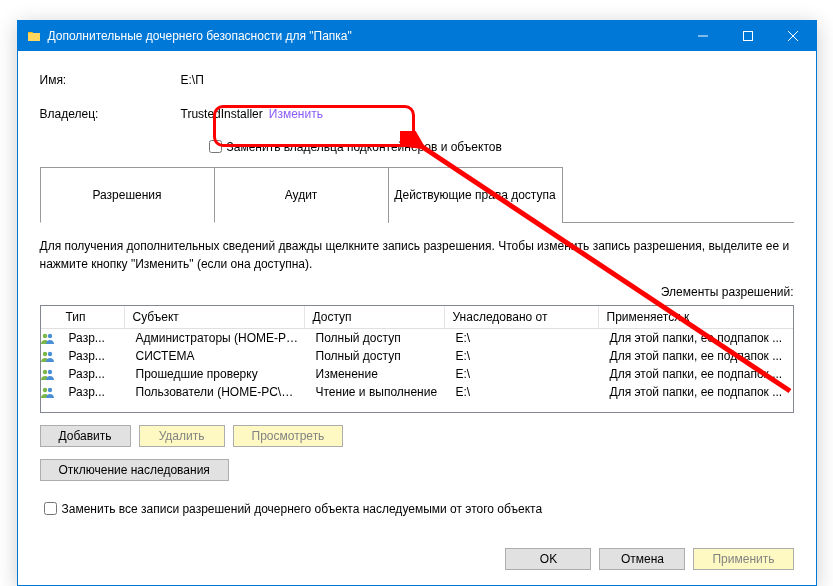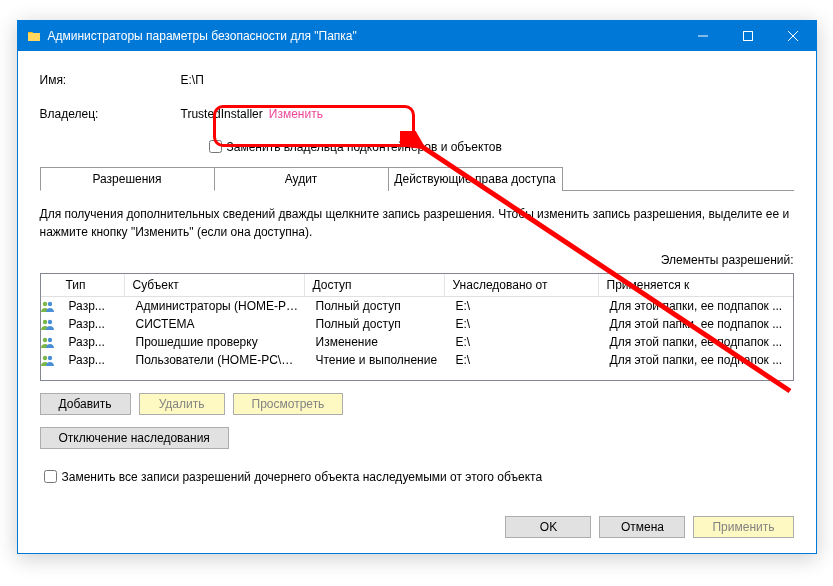--- a/index.html
+++ b/index.html
@@ -7,25 +7,25 @@
     .window { width: 800px; margin: 20px auto 0; border: 1px solid #0078d7; background: #fff; box-shadow: 0 4px 20px rgba(0,0,0,0.2); }
     .titlebar { background: #0078d7; color: #fff; height: 30px; display: flex; align-items: center; padding: 0 0 0 8px; }
     .titlebar-icon { width: 16px; height: 16px; margin-right: 6px; display: flex; align-items: center; justify-content: center; }
     .titlebar-text { flex: 1; font-size: 12px; }
     .titlebar-btns { display: flex; }
     .titlebar-btn { width: 45px; height: 30px; display: flex; align-items: center; justify-content: center; color: #fff; cursor: pointer; }
     .content { padding: 18px 22px 15px; }
     .field-row { display: flex; align-items: center; margin-bottom: 12px; min-height: 22px; }
     .field-label { width: 141px; }
     .field-value { display: flex; align-items: center; gap: 6px; }
-    .link { color: #ec4899; cursor: pointer; }
+    .link { color: #8b5cf6; cursor: pointer; }
     .checkbox-row { display: flex; align-items: center; margin-left: 165px; margin-bottom: 10px; margin-top: 4px; }
     .checkbox-row input { margin-right: 5px; }
     .tabs { display: flex; border-bottom: 1px solid #999; margin-top: 8px; }
-    .tab { padding: 4px 0; width: 175px; text-align: center; border: 1px solid #999; border-bottom: none; margin-right: -1px; background: #fff; cursor: pointer; position: relative; top: 1px; }
+    .tab { padding: 20px 0; width: 175px; text-align: center; border: 1px solid #999; border-bottom: none; margin-right: -1px; background: #fff; cursor: pointer; position: relative; top: 1px; }
     .tab.active { background: #fff; z-index: 1; border-bottom: 1px solid #fff; }
     .hint { margin: 14px 0 12px; line-height: 1.5; }
     .section-label { margin-bottom: 6px; text-align: right; }
     .table-container { border: 1px solid #828790; background: #fff; height: 108px; overflow: hidden; }
     .table-header { display: flex; border-bottom: 1px solid #e0e0e0; background: #fff; }
     .table-header-cell { padding: 4px 8px; border-right: 1px solid #e5e5e5; font-weight: normal; }
     .table-body { }
     .table-row { display: flex; padding: 1px 0; }
     .table-cell { padding: 1px 8px; overflow: hidden; white-space: nowrap; text-overflow: ellipsis; }
     .col-type { width: 67px; }
@@ -49,21 +49,21 @@
 <body>
 
 <div class="window">
   <div class="titlebar">
     <span class="titlebar-icon">
       <svg width="14" height="14" viewBox="0 0 14 14">
           <path fill="#ffd75e" d="M1 3h4l1 1h7v8H1z"></path>
           <path fill="#ffb900" d="M1 3h4l1 1H1z"></path>
         </svg>
     </span>
-    <span class="titlebar-text">Администраторы параметры безопасности для "Папка"</span>
+    <span class="titlebar-text">Дополнительные дочернего безопасности для "Папка"</span>
     <div class="titlebar-btns">
       <div class="titlebar-btn">
           <svg width="10" height="10">
             <path stroke="#fff" d="M0 5h10"></path>
           </svg>
         </div>
       <div class="titlebar-btn">
           <svg width="10" height="10">
             <rect x="0.5" y="0.5" width="9" height="9" fill="none" stroke="#fff"></rect>
           </svg>

